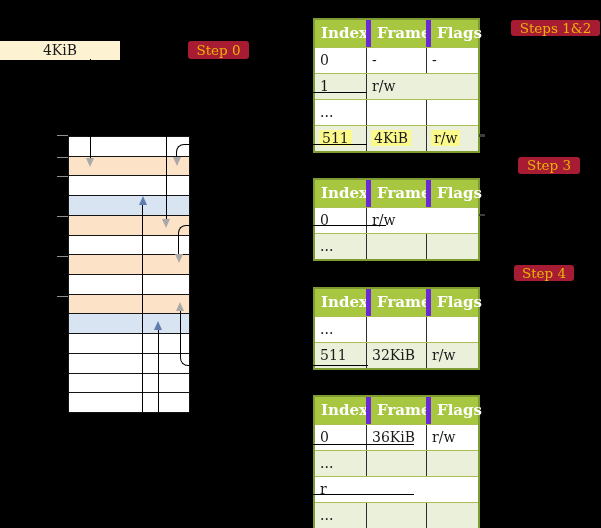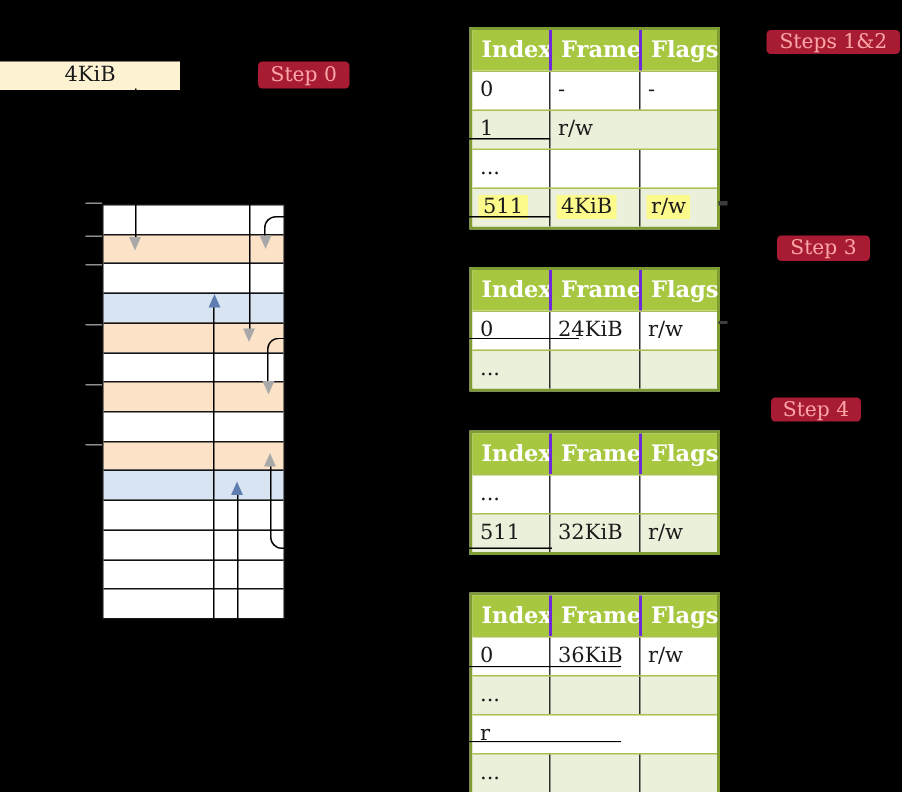--- a/index.html
+++ b/index.html
@@ -4,43 +4,43 @@
 <style>
   html,body{margin:0;padding:0;background:#000;}
   #stage{position:relative;width:601px;height:528px;background:#000;overflow:hidden;
          font-family:"DejaVu Serif", serif;}
 
   
   .size-box{position:absolute;left:0;top:41px;width:120px;height:19px;background:#fdf3d2;
             color:#1a1a1a;font-size:14px;text-align:center;line-height:19px;}
 
   
-  .badge{position:absolute;background:#a81c33;color:#fca5a5;font-size:13.5px;
+  .badge{position:absolute;background:#a81c33;color:#eab308;font-size:13.5px;
          text-align:center;border-radius:3px;}
-  #badge-step0{left:172px;top:41px;width:61px;height:18px;line-height:18px;}
+  #badge-step0{left:188px;top:41px;width:61px;height:18px;line-height:18px;}
   #badge-steps12{left:511px;top:20px;width:89px;height:16px;line-height:16px;}
   #badge-step3{left:518px;top:157px;width:62px;height:17px;line-height:17px;}
   #badge-step4{left:514px;top:265px;width:60px;height:16px;line-height:16px;}
 
   
   #memcol{position:absolute;left:68px;top:136px;width:122px;height:277px;
           box-sizing:border-box;border:1.5px solid #141414;display:flex;flex-direction:column;}
   .mrow{flex:1;border-top:1px solid #141414;}
   .mrow:first-child{border-top:none;}
   .c-white{background:#ffffff;}
   .c-orange{background:#fce3c8;}
   .c-blue{background:#d9e4f3;}
   .tick{position:absolute;left:57px;width:11px;height:1.5px;background:#8f8f8f;}
 
   
   .ptable{position:absolute;left:313px;width:167px;box-sizing:border-box;
           border:2px solid #7e9c31;background:#fff;}
   .thead{display:grid;grid-template-columns:51px 60px 1fr;height:27px;background:#a6c73f;}
   .th{color:#fff;font-weight:bold;font-size:15px;line-height:27px;padding-left:6px;
-      border-left:2px solid #6d28d9;}
+      border-left:5px solid #6d28d9;}
   .th:first-child{border-left:none;}
   .trow{display:grid;grid-template-columns:51px 60px 1fr;height:25px;border-top:1px solid #a9c050;}
   .trow:first-child{border-top:none;}
   .td{font-size:14px;color:#1a1a1a;line-height:24px;padding-left:5px;border-left:1px solid #2e2e2e;
       white-space:nowrap;overflow:hidden;}
   .td:first-child{border-left:none;}
   .shade-white{background:#ffffff;}
   .shade-green{background:#ebf0da;}
   .hl{background:#fdfa8c;padding:0 3px;margin-left:-1px;}
 
@@ -122,21 +122,20 @@
   </div>
 
   <div class="ptable" style="top:178px">
     <div class="thead">
       <div class="th">Index</div>
       <div class="th">Frame</div>
       <div class="th">Flags</div>
     </div>
     <div class="trow shade-white">
       <div class="td">0</div>
-      <div class="td">24KiB</div>
       <div class="td">r/w</div>
     </div>
     <div class="trow shade-green">
       <div class="td">...</div>
       <div class="td"></div>
       <div class="td"></div>
     </div>
   </div>
 
   <div class="ptable" style="top:287px">

